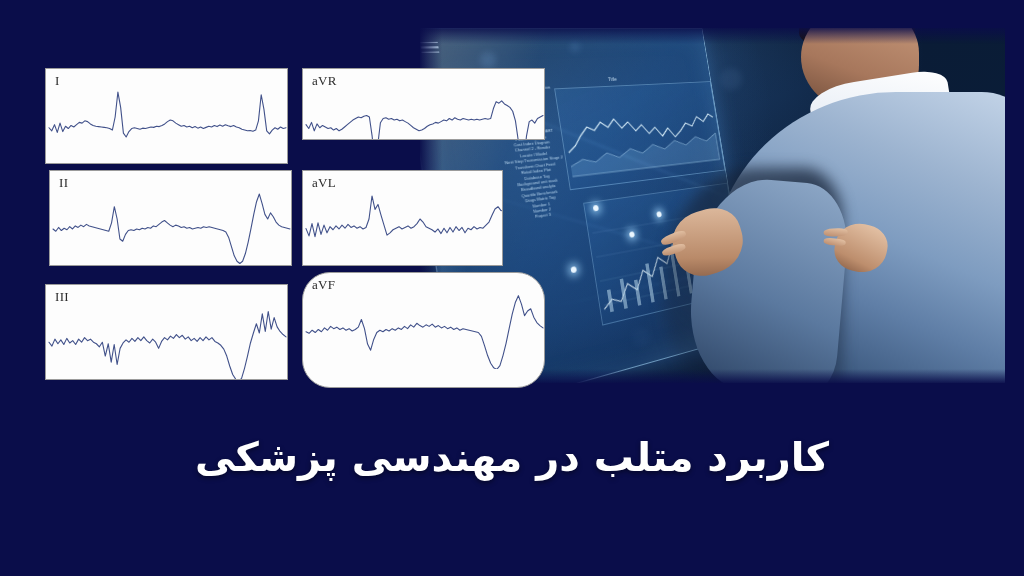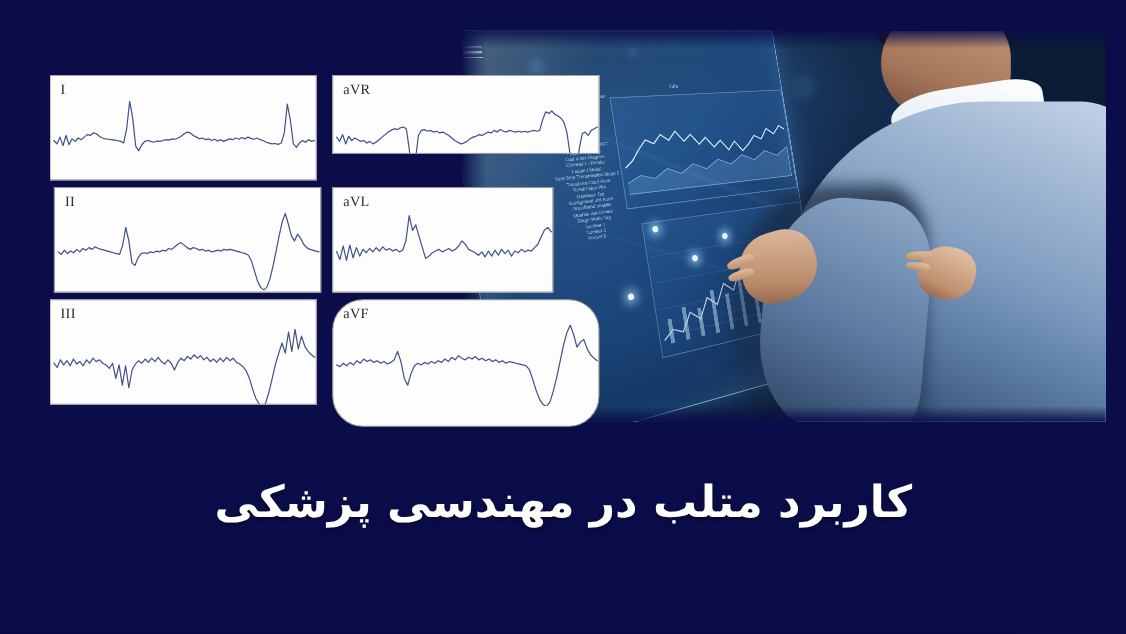--- a/index.html
+++ b/index.html
@@ -250,21 +250,21 @@
         <svg width="243" height="96" viewBox="0 0 243 96">
           <path d="M3.00,57.98 L5.79,60.29 L8.58,56.45 L11.36,59.52 L14.15,57.22 L16.94,58.75 L19.73,55.68 L22.52,57.98 L25.31,54.91 L28.09,56.45 L30.88,54.14 L33.67,55.68 L36.46,53.38 L39.25,54.91 L42.04,55.68 L44.82,56.45 L47.61,57.22 L50.40,57.98 L53.19,58.75 L55.98,59.52 L58.76,60.29 L61.55,51.84 L64.34,35.71 L67.13,48.00 L69.92,67.97 L72.71,70.27 L75.49,63.36 L78.28,59.52 L81.07,58.75 L83.86,59.52 L86.65,57.98 L89.44,58.75 L92.22,57.22 L95.01,57.98 L97.80,56.45 L100.59,57.22 L103.38,54.91 L106.16,55.68 L108.95,53.38 L111.74,51.07 L114.53,49.54 L117.32,51.84 L120.11,54.14 L122.89,55.68 L125.68,54.14 L128.47,54.91 L131.26,56.45 L134.05,55.68 L136.84,57.22 L139.62,56.45 L142.41,57.98 L145.20,57.22 L147.99,56.45 L150.78,57.22 L153.56,55.68 L156.35,56.45 L159.14,55.68 L161.93,56.45 L164.72,57.22 L167.51,57.98 L170.29,58.75 L173.08,59.52 L175.87,61.06 L178.66,66.43 L181.45,75.65 L184.24,84.86 L187.02,90.24 L189.81,92.54 L192.60,90.24 L195.39,82.56 L198.18,71.04 L200.96,57.60 L203.75,43.39 L206.54,30.72 L209.33,23.04 L212.12,32.64 L214.91,43.39 L217.69,48.00 L220.48,41.86 L223.27,45.70 L226.06,51.07 L228.85,54.14 L231.64,55.68 L234.42,56.45 L237.21,57.22 L240.00,57.98" fill="none" stroke="#41518a" stroke-width="1.1" stroke-linejoin="round" stroke-linecap="round"></path>
         </svg>
       </div>
       <div class="ecg-panel" style="left: 257px; top: 102px; width: 201px; height: 96px; background: rgb(253, 253, 253); border-color: rgb(155, 155, 155);">
         <div class="ecg-label">aVL</div>
         <svg width="243" height="96" viewBox="0 0 243 96">
           <path d="M3.00,57.60 L6.00,64.90 L9.00,52.61 L12.00,65.66 L15.00,51.84 L18.00,63.36 L21.00,54.14 L24.00,61.82 L27.00,55.68 L30.00,58.75 L33.00,54.91 L36.00,57.98 L39.00,54.14 L42.00,57.22 L45.00,53.38 L48.00,56.45 L51.00,54.91 L54.00,57.22 L57.00,55.68 L60.00,57.98 L63.00,56.45 L66.00,48.00 L69.00,24.96 L72.00,38.40 L75.00,33.41 L78.00,44.16 L81.00,54.14 L84.00,64.13 L87.00,61.82 L90.00,58.75 L93.00,57.22 L96.00,55.68 L99.00,57.98 L102.00,56.45 L105.00,54.91 L108.00,57.22 L111.00,55.68 L114.00,52.61 L117.00,48.00 L120.00,51.07 L123.00,55.68 L126.00,57.22 L129.00,58.75 L132.00,61.06 L135.00,57.98 L138.00,62.59 L141.00,57.22 L144.00,61.82 L147.00,56.45 L150.00,61.06 L153.00,55.68 L156.00,59.52 L159.00,56.45 L162.00,61.82 L165.00,57.22 L168.00,58.75 L171.00,55.68 L174.00,57.98 L177.00,56.45 L180.00,57.22 L183.00,54.14 L186.00,51.07 L189.00,44.16 L192.00,38.02 L195.00,35.71 L198.00,39.55 L201.00,40.32 L204.00,41.86 L207.00,48.00 L210.00,54.91 L213.00,61.06 L216.00,50.30 L219.00,29.57 L222.00,48.00 L225.00,63.36 L228.00,72.58 L231.00,67.20 L234.00,59.52 L237.00,62.59 L240.00,57.22" fill="none" stroke="#41518a" stroke-width="1.1" stroke-linejoin="round" stroke-linecap="round"></path>
         </svg>
       </div>
-      <div class="ecg-panel" style="left: 0px; top: 204px; width: 243px; height: 96px; background: rgb(253, 253, 253); border-color: rgb(155, 155, 155); text-decoration: underline;">
+      <div class="ecg-panel" style="left: 0px; top: 216px; width: 243px; height: 96px; background: rgb(253, 253, 253); border-color: rgb(155, 155, 155); text-decoration: underline;">
         <div class="ecg-label">III</div>
         <svg width="243" height="96" viewBox="0 0 243 96">
           <path d="M3.00,57.22 L5.96,61.06 L8.93,54.14 L11.89,58.75 L14.85,54.91 L17.81,59.52 L20.77,53.38 L23.74,57.98 L26.70,55.68 L29.66,59.52 L32.63,54.14 L35.59,57.22 L38.55,52.61 L41.51,55.68 L44.47,54.14 L47.44,57.22 L50.40,58.75 L53.36,61.82 L56.33,57.22 L59.29,71.04 L62.25,58.75 L65.21,77.18 L68.18,59.52 L71.14,79.49 L74.10,63.36 L77.06,57.98 L80.03,54.91 L82.99,57.22 L85.95,53.38 L88.91,56.45 L91.88,52.61 L94.84,55.68 L97.80,51.84 L100.76,55.68 L103.72,57.98 L106.69,54.14 L109.65,57.22 L112.61,63.36 L115.57,56.45 L118.54,52.61 L121.50,54.91 L124.46,51.07 L127.43,53.38 L130.39,49.54 L133.35,52.61 L136.31,50.30 L139.27,54.14 L142.24,51.84 L145.20,55.68 L148.16,53.38 L151.13,56.45 L154.09,52.61 L157.05,55.68 L160.01,51.84 L162.98,54.91 L165.94,52.61 L168.90,56.45 L171.86,57.98 L174.82,60.29 L177.79,64.13 L180.75,71.04 L183.71,81.02 L186.68,89.47 L189.64,94.08 L192.60,96.38 L195.56,93.31 L198.52,83.33 L201.49,71.04 L204.45,57.98 L207.41,48.00 L210.38,38.78 L213.34,48.00 L216.30,28.80 L219.26,46.46 L222.23,26.50 L225.19,44.16 L228.15,32.64 L231.11,41.86 L234.07,46.46 L237.04,49.54 L240.00,51.84" fill="none" stroke="#41518a" stroke-width="1.1" stroke-linejoin="round" stroke-linecap="round"></path>
         </svg>
       </div>
       <div class="ecg-panel" style="left: 257px; top: 204px; width: 243px; height: 116px; background: rgb(253, 253, 253); border-color: rgb(155, 155, 155); border-radius: 28px;">
         <div class="ecg-label">aVF</div>
         <svg width="243" height="96" viewBox="0 0 243 96">
           <path d="M3.00,58.75 L6.08,60.29 L9.16,57.22 L12.23,59.52 L15.31,56.45 L18.39,58.75 L21.47,54.91 L24.55,57.22 L27.62,53.38 L30.70,55.68 L33.78,54.14 L36.86,56.45 L39.94,54.91 L43.01,57.22 L46.09,55.68 L49.17,57.98 L52.25,56.45 L55.32,54.14 L58.40,46.46 L61.48,55.68 L64.56,71.04 L67.64,77.18 L70.71,66.43 L73.79,59.52 L76.87,57.22 L79.95,58.75 L83.03,56.45 L86.10,57.98 L89.18,55.68 L92.26,57.22 L95.34,54.91 L98.42,56.45 L101.49,53.38 L104.57,55.68 L107.65,51.84 L110.73,54.14 L113.81,50.30 L116.88,52.61 L119.96,54.14 L123.04,51.84 L126.12,53.38 L129.19,51.07 L132.27,54.14 L135.35,52.61 L138.43,54.91 L141.51,53.38 L144.58,55.68 L147.66,54.14 L150.74,56.45 L153.82,54.91 L156.90,57.22 L159.97,55.68 L163.05,56.45 L166.13,57.22 L169.21,57.98 L172.29,58.75 L175.36,59.52 L178.44,63.36 L181.52,72.58 L184.60,82.56 L187.68,90.24 L190.75,94.85 L193.83,96.38 L196.91,92.54 L199.99,82.56 L203.06,70.27 L206.14,55.68 L209.22,41.09 L212.30,29.57 L215.38,22.66 L218.45,31.10 L221.53,42.62 L224.61,38.02 L227.69,35.71 L230.77,44.16 L233.84,49.54 L236.92,52.61 L240.00,54.91" fill="none" stroke="#41518a" stroke-width="1.1" stroke-linejoin="round" stroke-linecap="round"></path>
         </svg>

